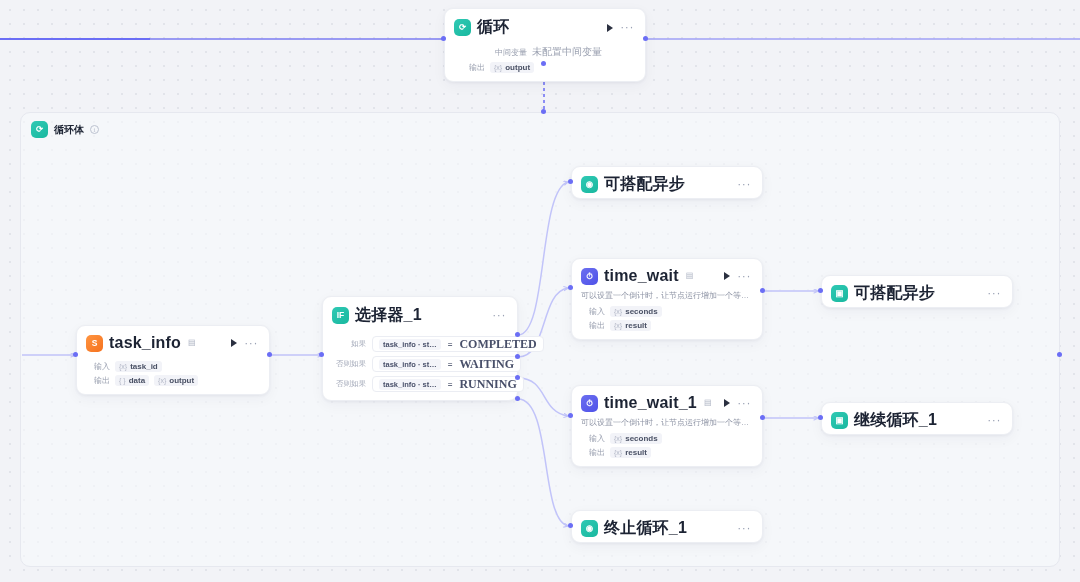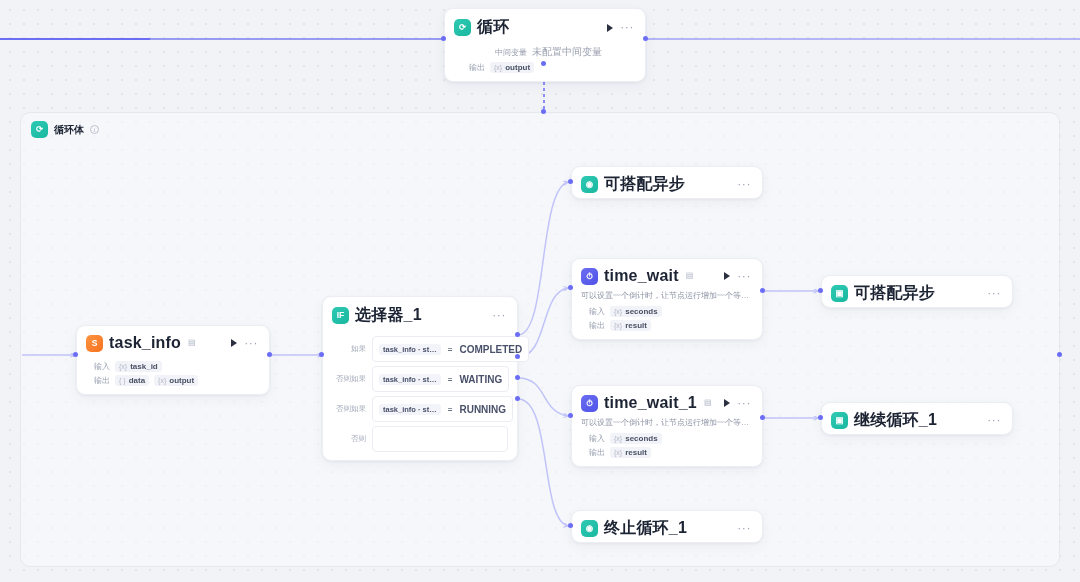--- a/index.html
+++ b/index.html
@@ -99,31 +99,31 @@
   
   .cond-row { display: flex; align-items: center; gap: 6px; margin-top: 4px; }
   .cond-label {
     font-size: 7.5px; color: #a2a8b8; width: 34px;
     text-align: right; flex: 0 0 auto; white-space: nowrap;
   }
   .cond-box {
     flex: 1 1 auto;
     border: 1px solid #ebedf3; border-radius: 4px;
     background: #fff;
-    height: 26px;
+    height: 16px;
     display: flex; align-items: center; gap: 7px;
     padding: 0 6px;
   }
   .cond-var {
     background: #f3f4f9; border-radius: 3px;
     padding: 1px 4px; font-size: 7.5px; color: #49506a; font-weight: bold;
     white-space: nowrap;
   }
   .cond-op { font-size: 8px; color: #6b7286; font-weight: bold; }
-  .cond-val { font-size: 10px; color: #49506a; font-weight: bold; white-space: nowrap; }
+  .cond-val { font-size: 12px; color: #49506a; font-weight: bold; white-space: nowrap; font-family: Liberation Serif, serif; }
   .cond-box.empty { }
 
   
   #loop-body {
     position: absolute;
     left: 20px; top: 112px; width: 1040px; height: 455px;
     background: rgba(247,248,251,0.62);
     border: 1px solid #e6e8ef;
     border-radius: 10px;
     z-index: 2;
@@ -281,24 +281,20 @@
 
       <div class="cond-row">
         <span class="cond-label">否则如果</span>
         <span class="cond-box">
           <span class="cond-var">task_info · st…</span>
           <span class="cond-op">=</span>
           <span class="cond-val">RUNNING</span>
         </span>
       </div>
 
-      <div class="cond-row">
-        <span class="cond-label">否则</span>
-        <span class="cond-box empty"></span>
-      </div>
 
     </div>
   </div>
   <div class="port" style="left:319px; top:352px;"></div>
   <div class="port" style="left:515px; top:332px;"></div>
   <div class="port" style="left:515px; top:354px;"></div>
   <div class="port" style="left:515px; top:375px;"></div>
   <div class="port" style="left:515px; top:396px;"></div>
 
   <div class="node" style="left:571px; top:166px; width:192px; height:33px;">

